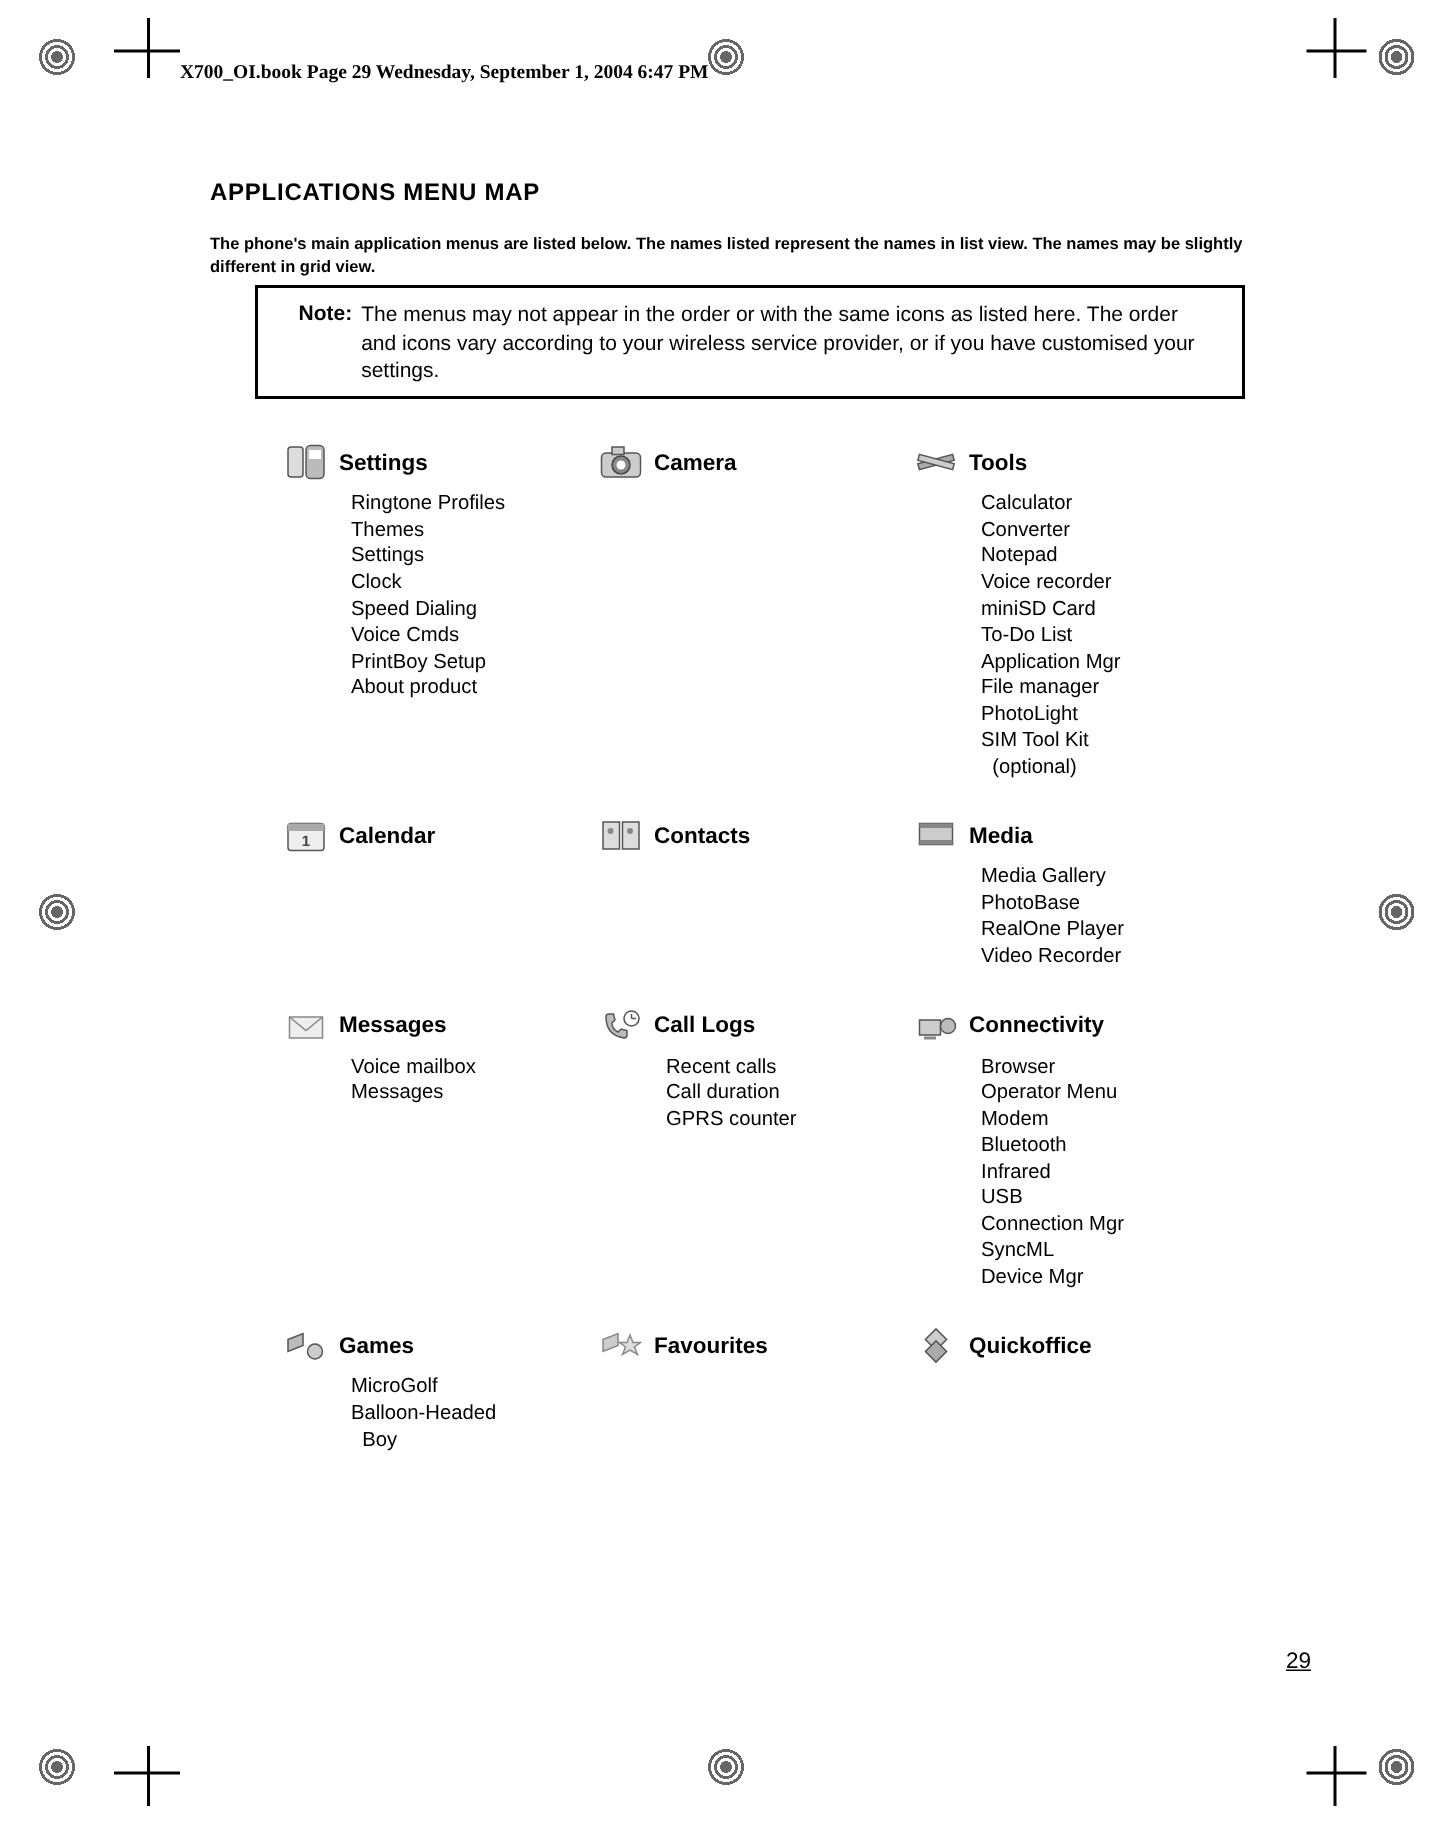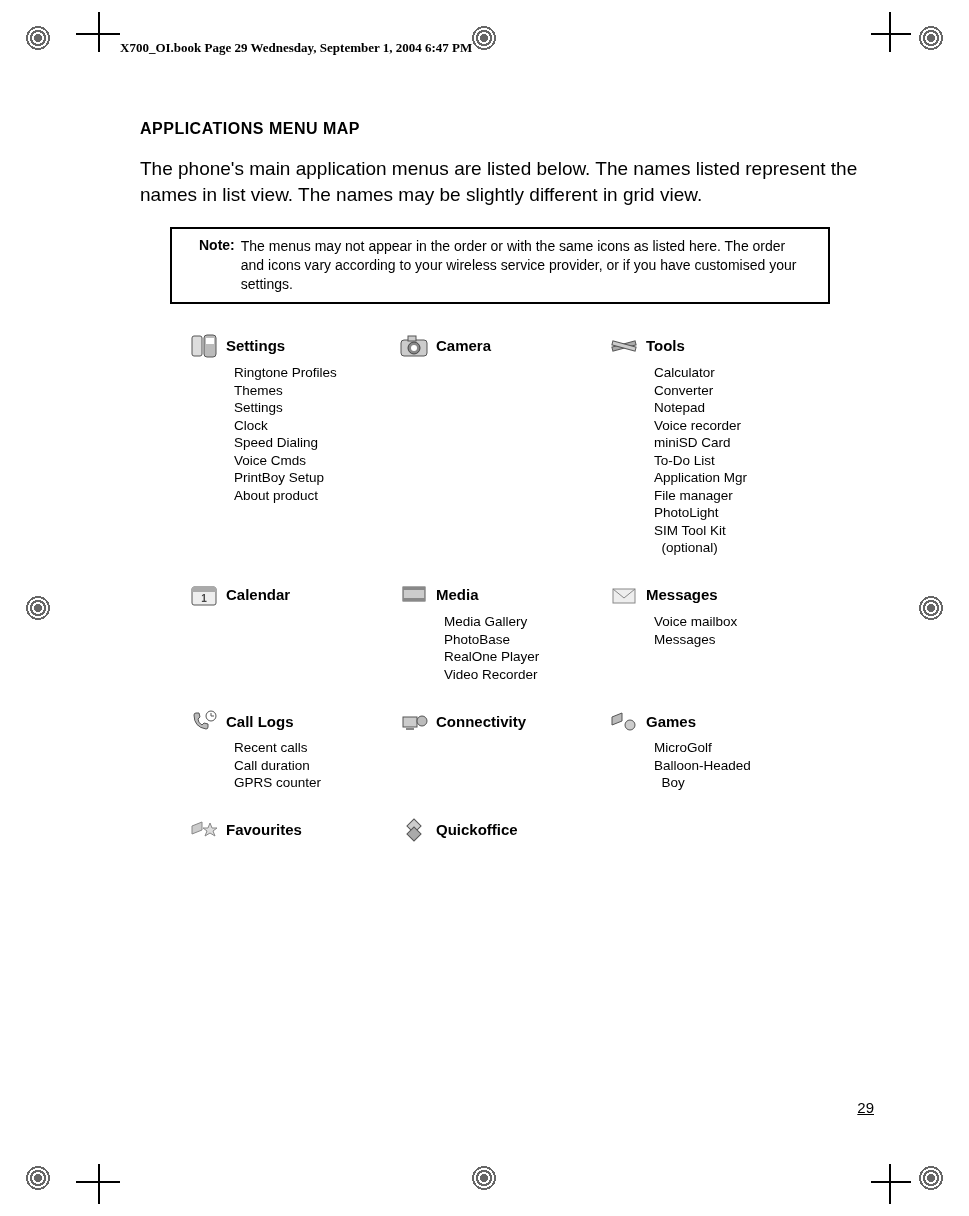--- a/index.html
+++ b/index.html
@@ -37,23 +37,24 @@
     top: 120px;
     width: 720px;
   }
   h1 {
     font-size: 16px;
     font-weight: bold;
     margin: 0 0 18px 0;
     letter-spacing: 0.5px;
   }
   .intro {
-    font-size: 19px;
+    font-size: 11px;
     line-height: 1.35;
-    margin-bottom: 20px;
+    margin-bottom: 4px;
+    font-weight: bold;
   }
   .note-box {
     border: 2px solid #000;
     padding: 8px 27px;
     margin: 0 30px 30px 30px;
     font-size: 14px;
     display: flex;
   }
   .note-label { font-weight: bold; padding-right: 6px; white-space: nowrap; }
   .note-body { line-height: 1.35; }
@@ -198,20 +199,33 @@
           <svg viewBox="0 0 28 24">
               <rect x="2" y="4" width="24" height="18" rx="2" fill="#eee" stroke="#555"></rect>
               <rect x="2" y="4" width="24" height="5" fill="#aaa"></rect>
               <text x="14" y="19" font-size="10" text-anchor="middle" fill="#444">1</text>
             </svg>
         </span>
         <span>Calendar</span>
       </div>
     </div>
 
+    <div class="menu-block">
+      <div class="menu-header">
+        <span class="menu-icon">
+          <svg viewBox="0 0 28 24">
+              <rect x="2" y="3" width="11" height="18" fill="#ddd" stroke="#555"></rect>
+              <rect x="15" y="3" width="11" height="18" fill="#ddd" stroke="#555"></rect>
+              <circle cx="7" cy="9" r="2" fill="#888"></circle>
+              <circle cx="20" cy="9" r="2" fill="#888"></circle>
+            </svg>
+        </span>
+        <span>Contacts</span>
+      </div>
+    </div>
 
     <div class="menu-block">
       <div class="menu-header">
         <span class="menu-icon">
           <svg viewBox="0 0 28 24">
               <rect x="3" y="4" width="22" height="14" fill="#ccc" stroke="#555"></rect>
               <rect x="3" y="4" width="22" height="3" fill="#888"></rect>
               <rect x="3" y="15" width="22" height="3" fill="#888"></rect>
             </svg>
         </span>
@@ -264,20 +278,31 @@
       <div class="menu-header">
         <span class="menu-icon">
           <svg viewBox="0 0 28 24">
               <rect x="3" y="8" width="14" height="10" fill="#ccc" stroke="#555"></rect>
               <rect x="6" y="19" width="8" height="2" fill="#888"></rect>
               <circle cx="22" cy="12" r="5" fill="#bbb" stroke="#555"></circle>
             </svg>
         </span>
         <span>Connectivity</span>
       </div>
+      <div class="menu-items">
+        <div>Browser</div>
+        <div>Operator Menu</div>
+        <div>Modem</div>
+        <div>Bluetooth</div>
+        <div>Infrared</div>
+        <div>USB</div>
+        <div>Connection Mgr</div>
+        <div>SyncML</div>
+        <div>Device Mgr</div>
+      </div>
     </div>
 
     <div class="menu-block">
       <div class="menu-header">
         <span class="menu-icon">
           <svg viewBox="0 0 28 24">
               <path d="M2 8 L12 4 L12 12 L2 16 Z" fill="#bbb" stroke="#555"></path>
               <circle cx="20" cy="16" r="5" fill="#ccc" stroke="#555"></circle>
             </svg>
         </span>

